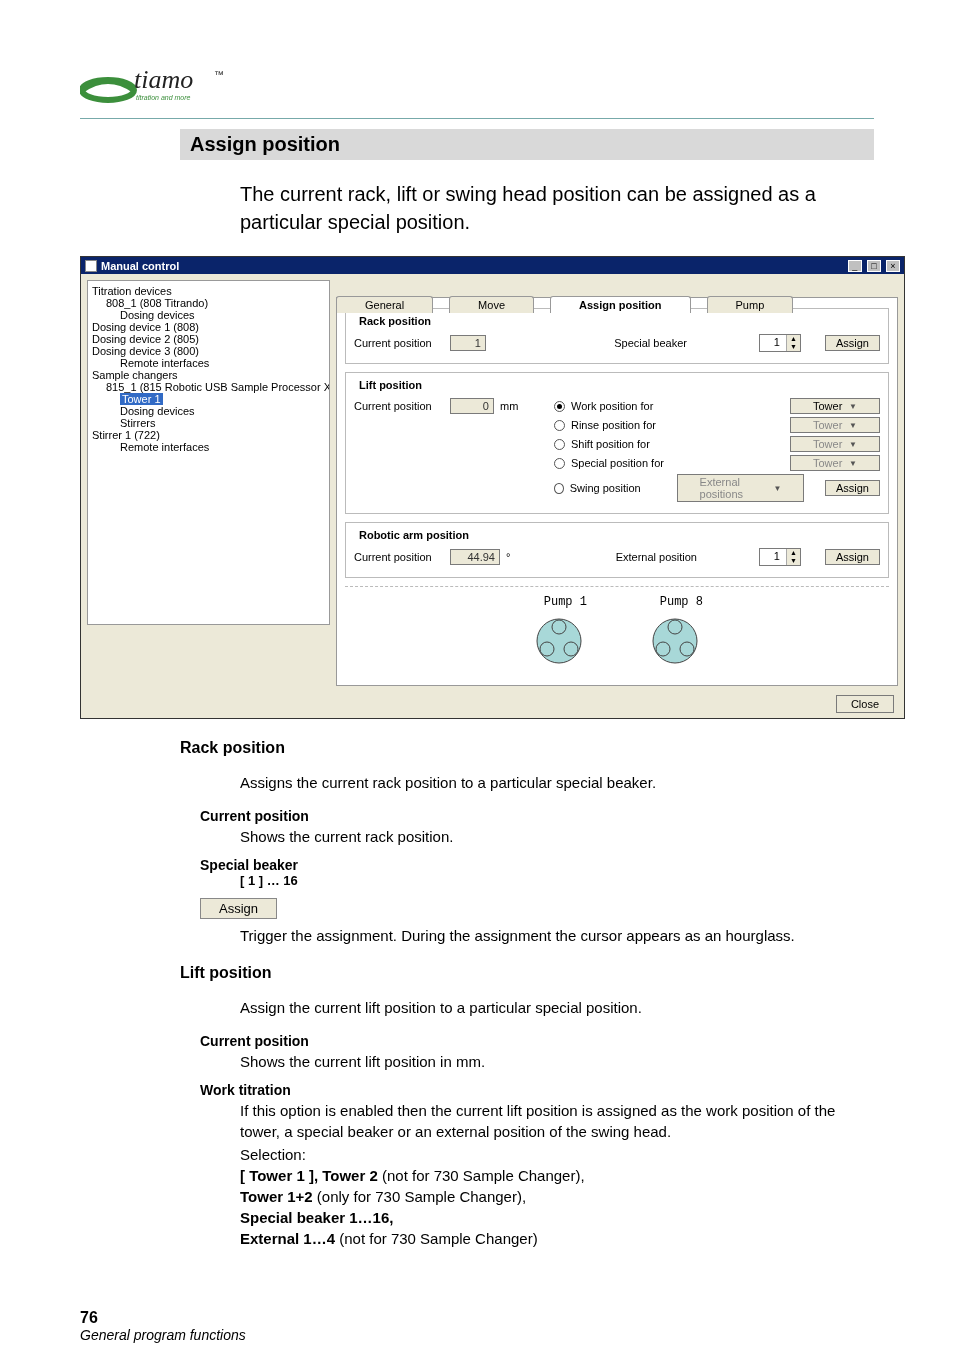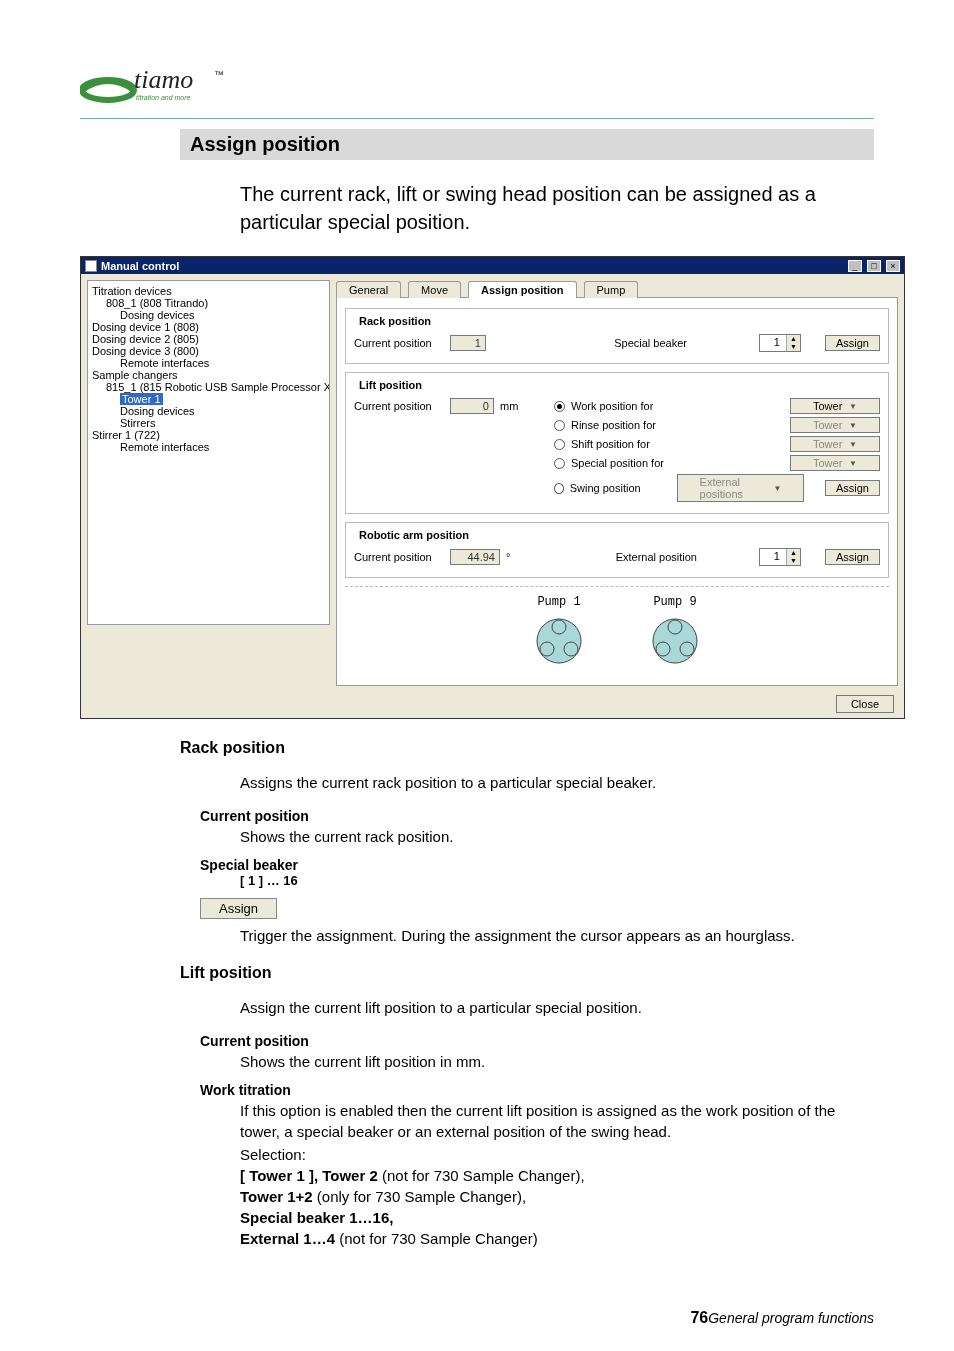--- a/index.html
+++ b/index.html
@@ -68,23 +68,23 @@
   }
   .tree-pane .node { white-space: nowrap; }
   .tree-pane .lv1 { margin-left: 0; }
   .tree-pane .lv2 { margin-left: 14px; }
   .tree-pane .lv3 { margin-left: 28px; }
   .tree-pane .lv4 { }
   .tree-pane .sel { color:#fff; background:#316ac5; padding:0 2px; }
   .right-pane { flex:1; margin:6px 6px 6px 0; }
   .tabs { display:flex; border-bottom:1px solid #999; background:#ece9d8;}
   .tab {
-    padding:2px 12px; border:1px solid #999; border-bottom:none;
-    background:#ece9d8; margin-right:7px; border-radius:3px 3px 0 0;
-    position:relative; top:1px;
+    padding:2px 28px; border:1px solid #999; border-bottom:none;
+    background:#ece9d8; margin-right:16px; border-radius:3px 3px 0 0;
+    position:relative; top:16px;
   }
   .tab.active { background:#fff; font-weight:bold; }
   .tab-content {
     border:1px solid #999; border-top:none; background:#fff; padding:6px 8px 8px 8px;
   }
   .fieldset {
     border:1px solid #bbb; margin:4px 0 8px 0; padding:6px 8px 8px 8px;
   }
   .fs-legend { font-weight:bold; font-size:11px; margin:-12px 0 4px 2px; background:#fff; display:inline-block; padding:0 3px;}
   .row { display:flex; align-items:center; gap:6px; margin:3px 0;}
@@ -99,39 +99,39 @@
   .spinner .val { padding:1px 6px; background:#fff; min-width:26px; text-align:right;}
   .spinner .arrows { display:flex; flex-direction:column; width:14px; background:#ece9d8; border-left:1px solid #aaa;}
   .spinner .arrows span { flex:1; font-size:7px; text-align:center; line-height:8px;}
   .btn {
     border:1px solid #7a7a7a; background:#ece9d8; padding:2px 14px;
   }
   .btn-small { padding:1px 10px; }
   .pump-row {
     display:flex; justify-content:center; gap:60px; padding:8px 0 6px 0; border-top:1px dashed #bbb; margin-top:6px;
   }
-  .pump { text-align:center; }
+  .pump { text-align:right; }
   .pump-label { font-family: "Courier New", monospace; font-size:12px; margin-bottom:4px;}
   .pump-svg { width:56px; height:56px; }
   .win-footer { text-align:right; padding:6px 10px 8px 0; background:#ece9d8;}
   
   .sect-h3 {
     font-weight:bold; font-size:16px; margin:18px 0 4px 100px;
   }
   .sect-indent { margin-left:160px; margin-right:20px; font-size:15px; line-height:1.4;}
   .param-name { font-weight:bold; font-size:14px; margin:10px 0 0 120px;}
   .param-sub { font-weight:bold; font-size:13px; margin:0 0 0 160px;}
   .param-desc { margin:2px 20px 0 160px; font-size:15px; line-height:1.4;}
   .assign-img {
     display:inline-block; border:1px solid #888; background:#ece9d8;
     padding:2px 18px; margin:10px 0 0 120px; font-size:13px;
   }
   .footer-row {
     display:flex; justify-content:flex-end; align-items:baseline;
-    margin:60px 0 0 0; font-size:14px;
+    margin:60px 0 0 0; font-size:14px;flex-direction:column;
   }
   .footer-row .pg { font-weight:bold; font-size:16px;}
   .footer-row .ftxt { font-style:italic; }
   .dis-text{color:#888;}
 </style>
 </head>
 <body>
 
 <div class="page">
 
@@ -303,21 +303,21 @@
               <div class="pump">
                 <div class="pump-label">Pump 1</div>
                 <svg class="pump-svg" viewBox="0 0 56 56">
                   <circle cx="28" cy="28" r="22" fill="#a8d8d8" stroke="#444"></circle>
                   <circle cx="28" cy="14" r="7" fill="#a8d8d8" stroke="#444"></circle>
                   <circle cx="16" cy="36" r="7" fill="#a8d8d8" stroke="#444"></circle>
                   <circle cx="40" cy="36" r="7" fill="#a8d8d8" stroke="#444"></circle>
                 </svg>
               </div>
               <div class="pump">
-                <div class="pump-label">Pump 9</div>
+                <div class="pump-label">Pump 8</div>
                 <svg class="pump-svg" viewBox="0 0 56 56">
                   <circle cx="28" cy="28" r="22" fill="#a8d8d8" stroke="#444"></circle>
                   <circle cx="28" cy="14" r="7" fill="#a8d8d8" stroke="#444"></circle>
                   <circle cx="16" cy="36" r="7" fill="#a8d8d8" stroke="#444"></circle>
                   <circle cx="40" cy="36" r="7" fill="#a8d8d8" stroke="#444"></circle>
                 </svg>
               </div>
             </div>
           </div>
         </div>

